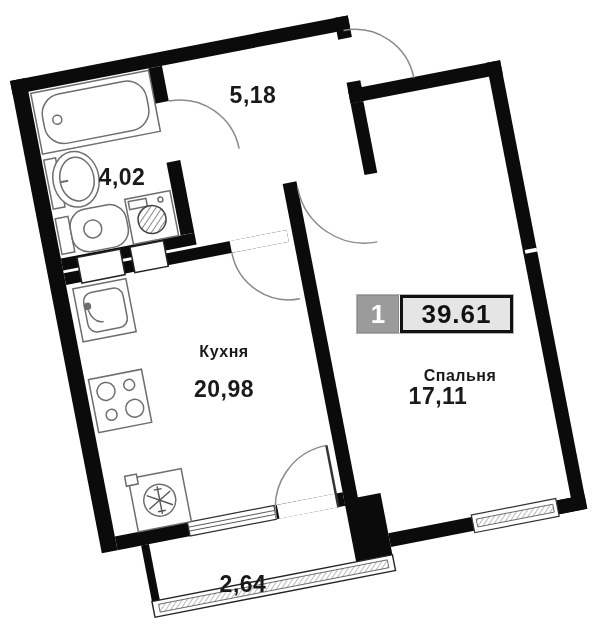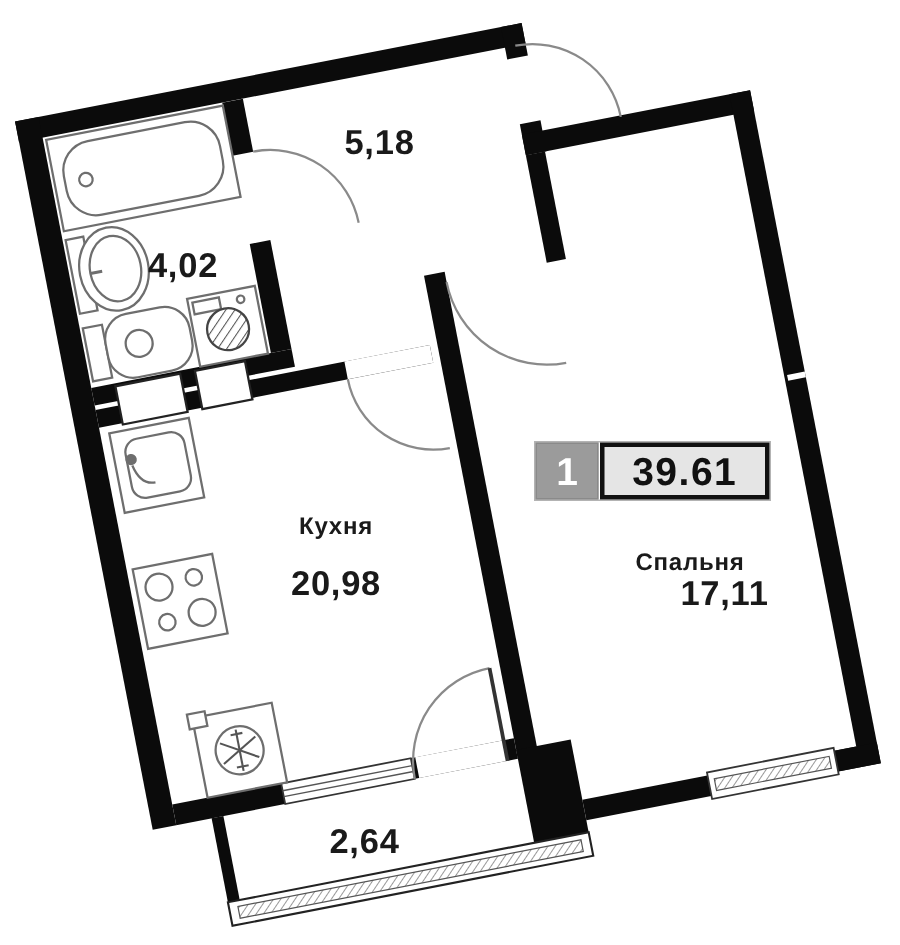--- a/index.html
+++ b/index.html
@@ -139,21 +139,21 @@
       </g>
     </g>
   </g>
 </svg>
 
 <div class="lbl room-area" style="left:253px;top:95px;">5,18</div>
 <div class="lbl room-area" style="left:122px;top:157px;margin-top:20px;">4,02</div>
 <div class="lbl room-name" style="left:224px;top:352px;">Кухня</div>
 <div class="lbl room-area" style="left:224px;top:389px;">20,98</div>
 <div class="lbl room-name" style="left:460px;top:360px;margin-top:16px;">Спальня</div>
-<div class="lbl room-area" style="left:438px;top:396px;margin-left:45px;">17,11</div>
-<div class="lbl room-area" style="left:243px;top:561px;">2,64</div>
+<div class="lbl room-area" style="left:438px;top:396px;">17,11</div>
+<div class="lbl room-area" style="left:243px;top:584px;">2,64</div>
 
 <div id="badge">
   <div class="num">1</div>
   <div class="total">39.61</div>
 </div>
 
 </div>
 
 </body></html>

